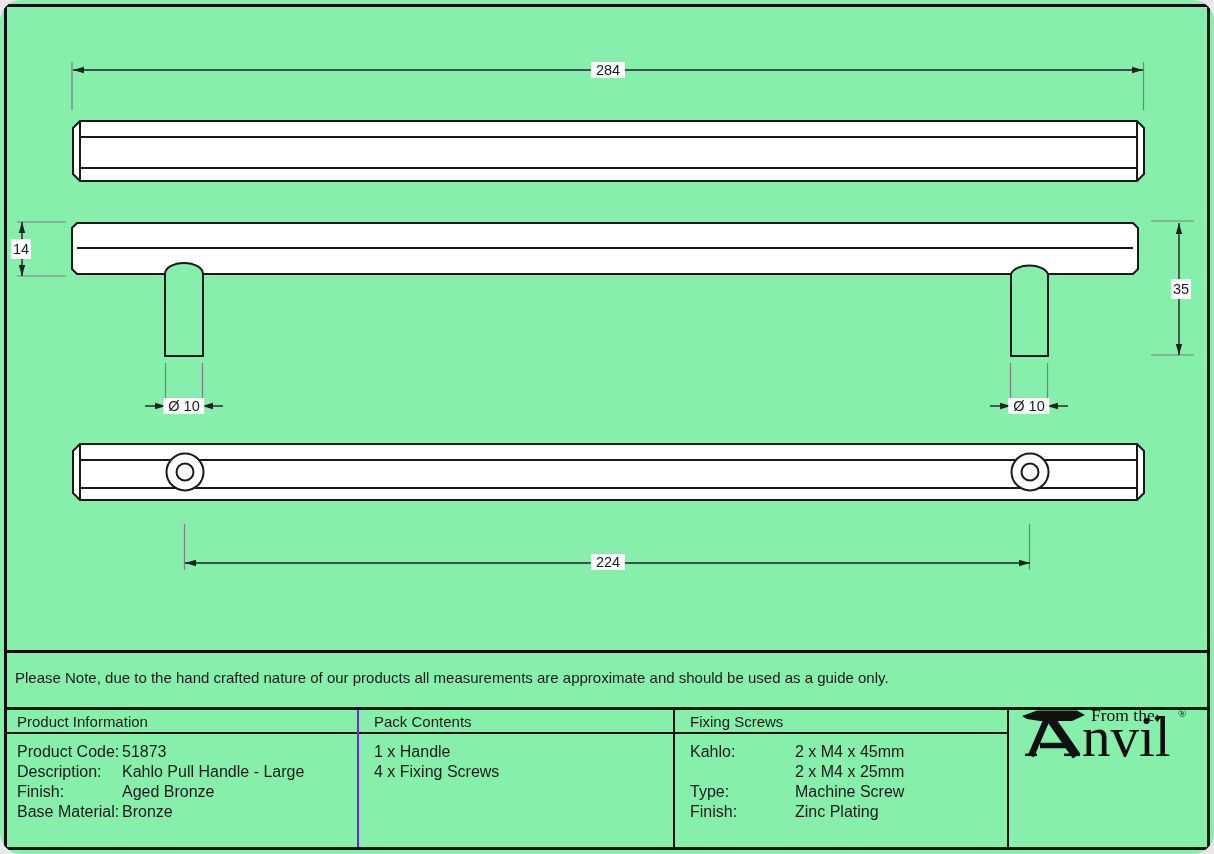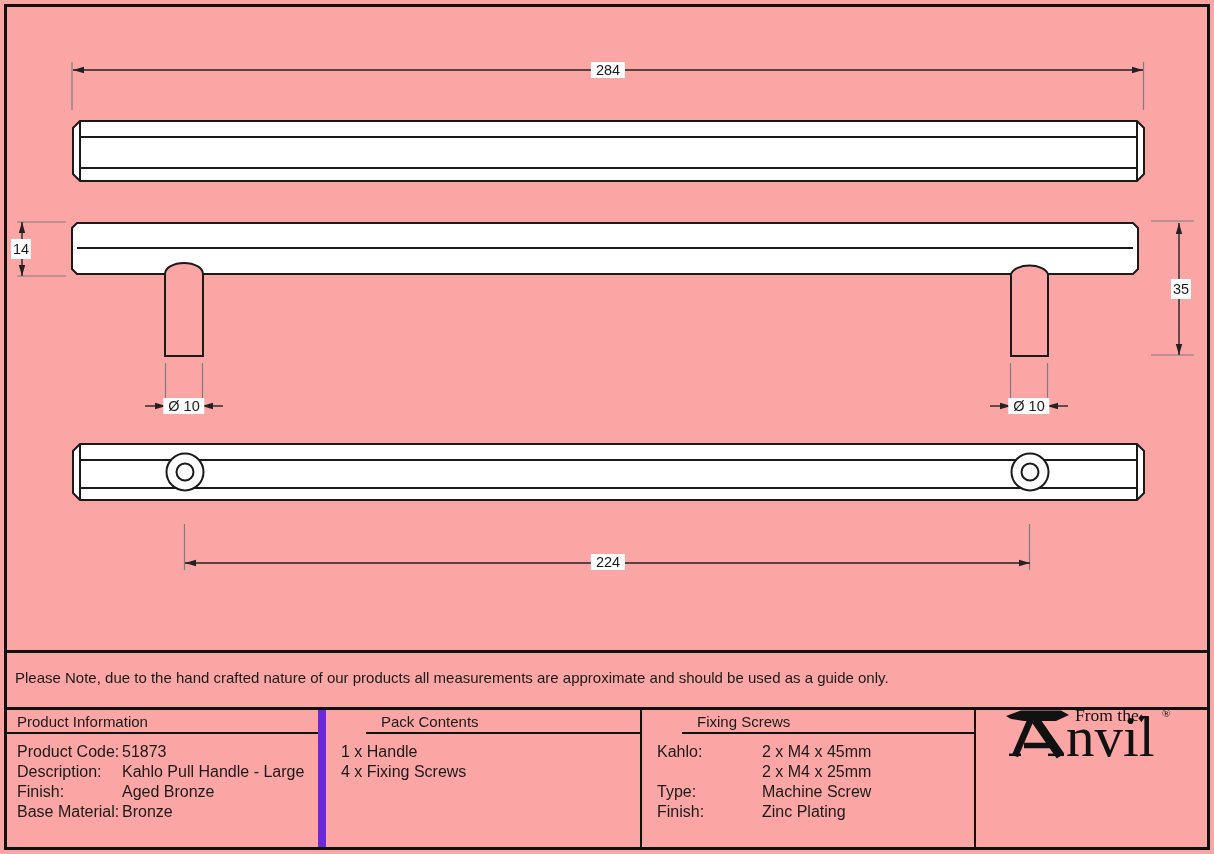--- a/index.html
+++ b/index.html
@@ -1,24 +1,25 @@
 <!DOCTYPE html>
 <html><head>
 <meta charset="utf-8">
 <style>
   * { box-sizing: border-box; margin: 0; padding: 0; }
   html,body { background:#e8e8e8; }
   .page {
     position: relative;
     width: 1214px;
     height: 854px;
-    background: #fca5a5;
+    background: #86efac;
     font-family: "Liberation Sans", sans-serif;
     color: #1a1a1a;
     overflow: hidden;
+    border-radius: 21px;
   }
   .frame {
     position: absolute;
     left: 4px; top: 4px;
     width: 1206px; height: 846px;
     border: 3px solid #111;
     pointer-events: none;
   }
   svg.drawing { position: absolute; left: 0; top: 0; }
   .dim-label {
@@ -42,33 +43,33 @@
     font-size: 15px;
   }
   .table-area {
     position: absolute;
     left: 7px; top: 707px;
     width: 1200px; height: 140px;
     border-top: 3px solid #111;
     display: flex;
   }
   .col { height: 100%; }
-  .col-product { width: 319px; border-right: 8px solid #6d28d9; }
+  .col-product { width: 352px; border-right: 2px solid #6d28d9; }
   .col-pack    { width: 316px; border-right: 2px solid #111; }
   .col-fixing  { width: 334px; border-right: 2px solid #111; }
   .col-logo    { flex: 1; display: flex; align-items: flex-start; justify-content: center; }
   .col-header {
     height: 24px;
     border-bottom: 2px solid #111;
     display: flex; align-items: center;
     font-size: 15px;
   }
   .col-product .col-header { padding-left: 10px; }
   .col-pack .col-header,
-  .col-fixing .col-header { padding-left: 15px; margin-left: 40px; }
+  .col-fixing .col-header { padding-left: 15px; }
   .col-body { padding-top: 8px; font-size: 16px; }
   .col-product .col-body { padding-left: 10px; }
   .col-pack .col-body,
   .col-fixing .col-body { padding-left: 15px; }
   .kv-row { display: flex; line-height: 20px; }
   .kv-label { width: 105px; flex: none; }
   .pack-item { line-height: 20px; }
 </style>
 </head>
 <body>

